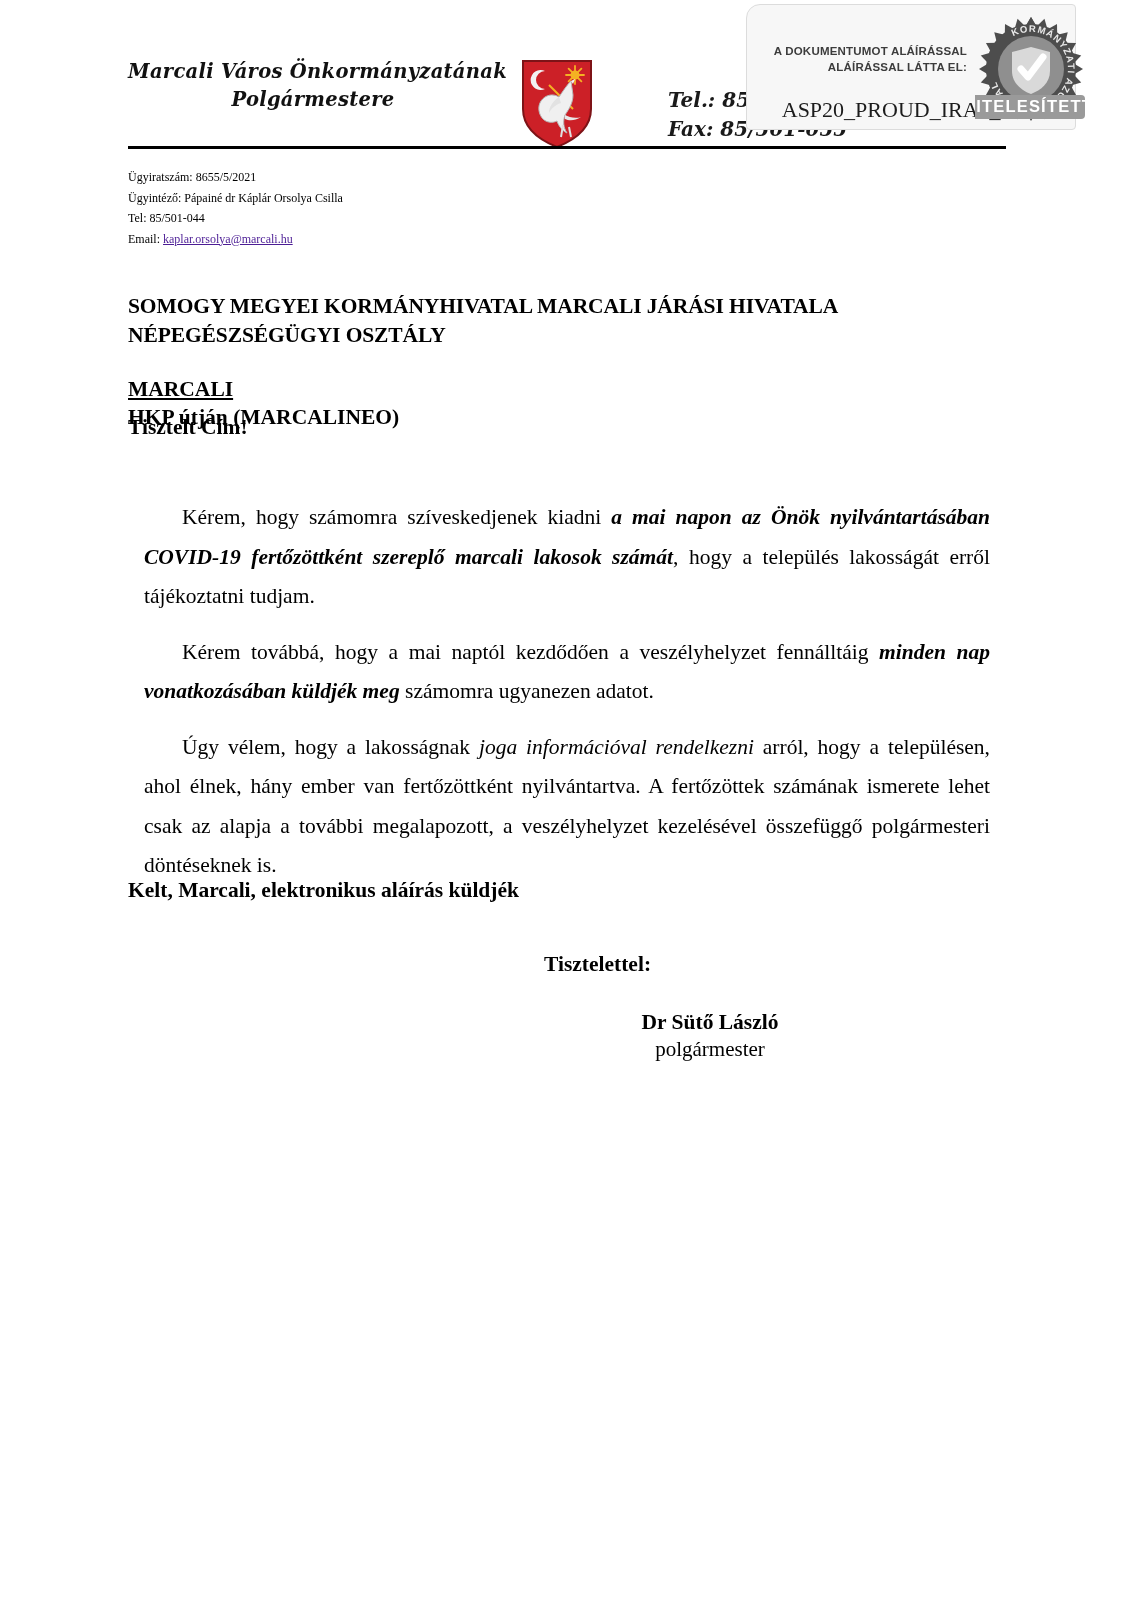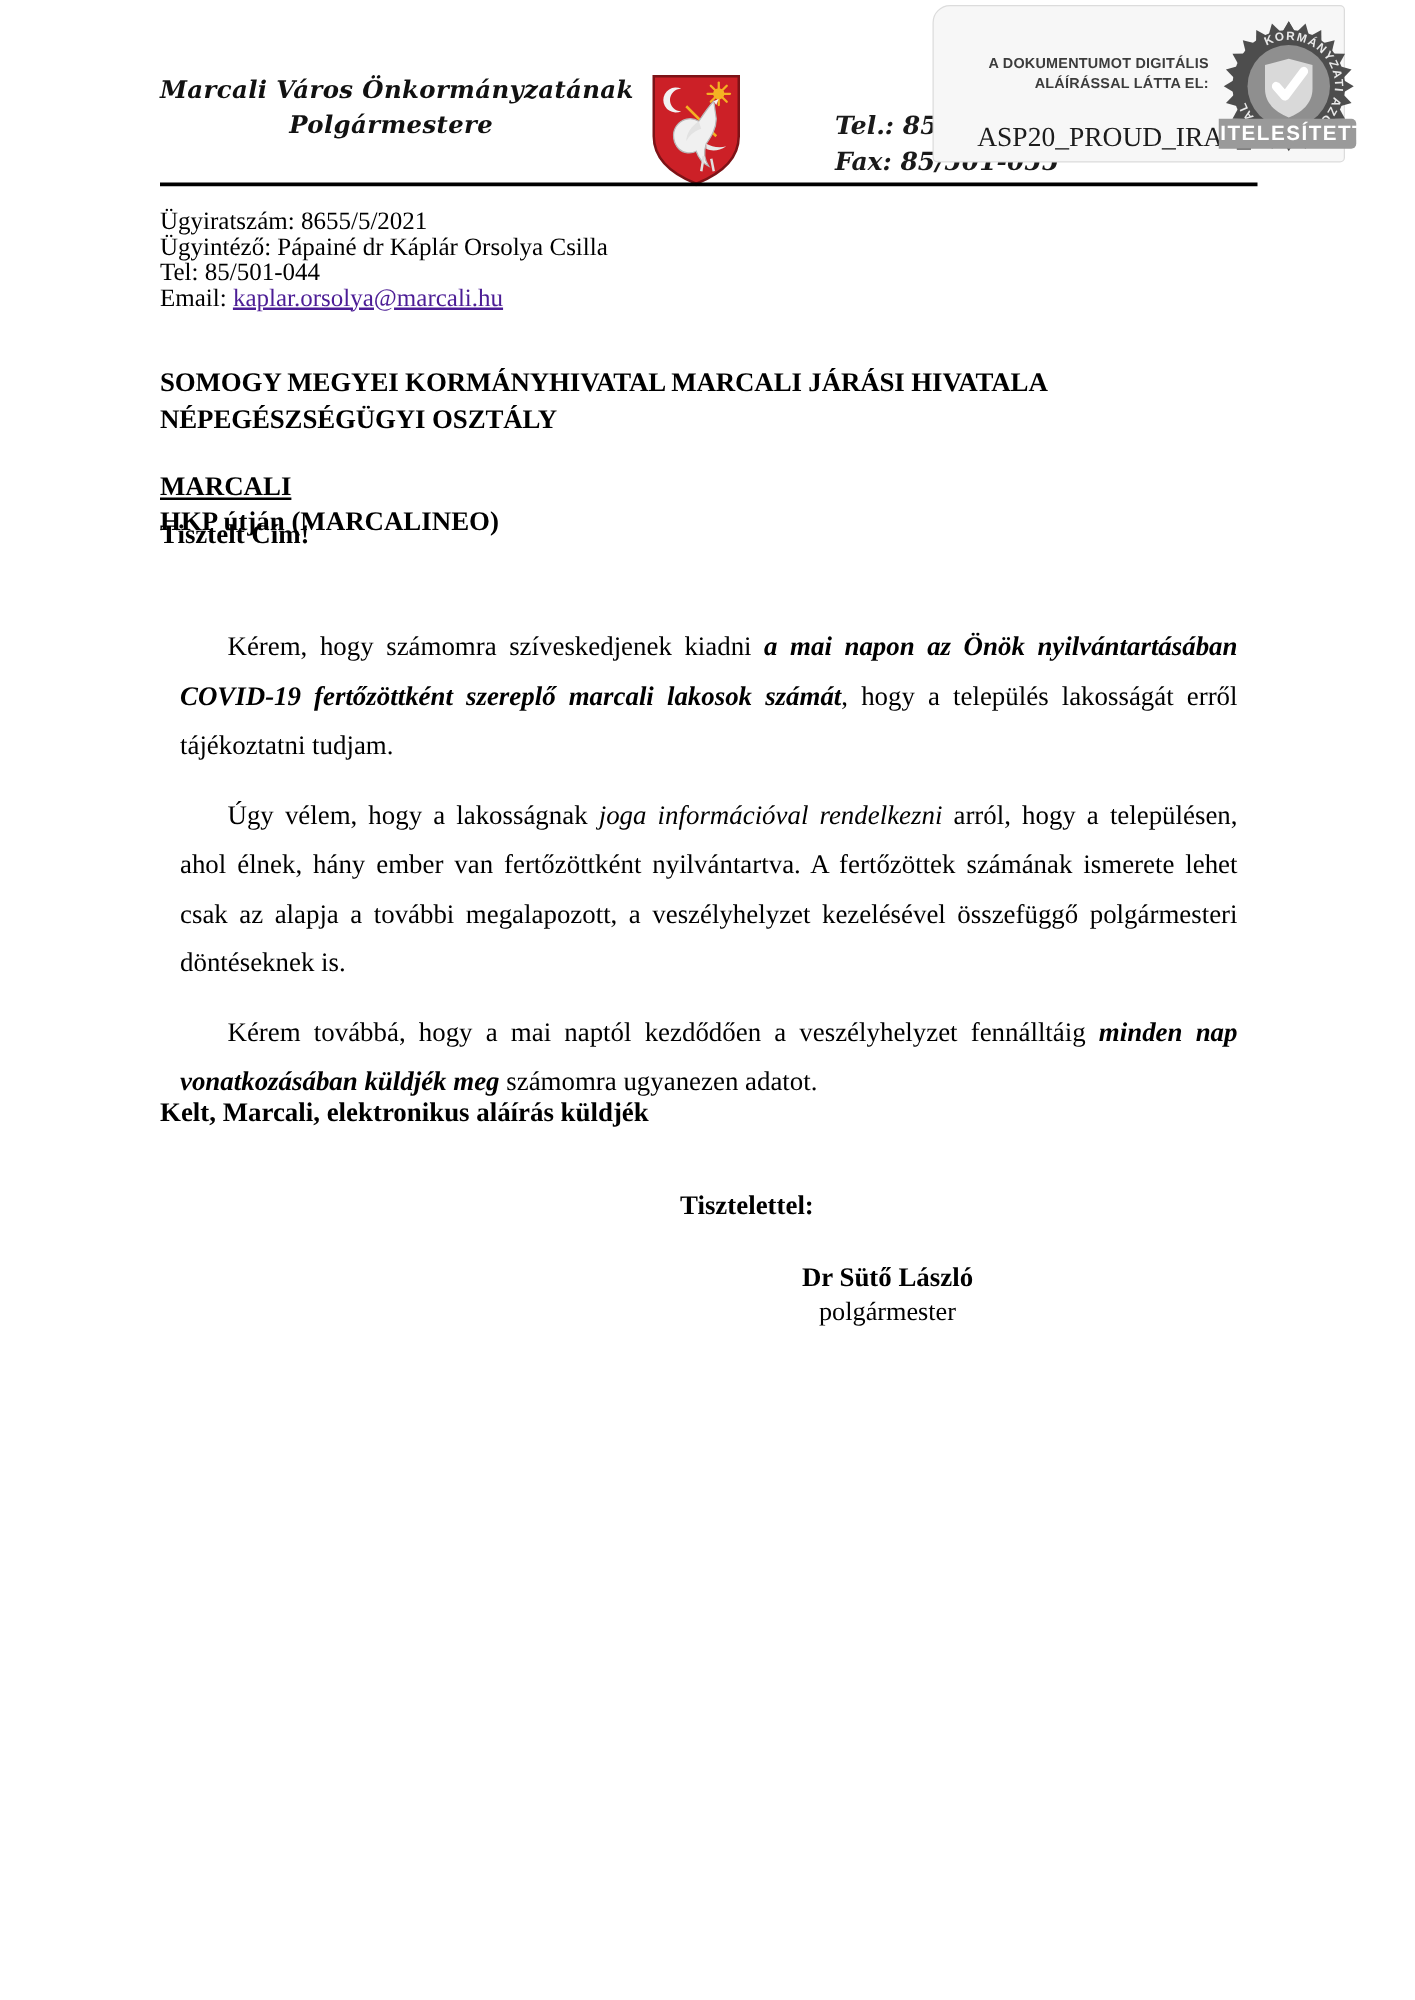--- a/index.html
+++ b/index.html
@@ -109,21 +109,21 @@
     position: absolute;
     right: -12px; top: 6px;
     width: 112px; height: 118px;
   }
 
   
   #reference-block {
     position: absolute;
     left: 128px; top: 167px;
     font-family: "Liberation Serif", serif;
-    font-size: 20px;
+    font-size: 12px;
     line-height: 20.5px;
     color: #000;
   }
   #reference-block .ref-line { display: block; white-space: nowrap; }
   #reference-block a.email-link {
     color: #4c1d95;
     text-decoration: underline;
   }
 
   
@@ -271,21 +271,21 @@
   <div id="letterhead-contact">
     <span class="ln">Tel.: 85/501-000</span>
     <span class="ln">Fax: 85/501-055</span>
   </div>
 
   <div id="header-rule"></div>
 </div>
 
 <div id="digital-stamp">
   <div id="stamp-caption">
-    <span class="ln">A DOKUMENTUMOT DIGITÁLIS</span>
+    <span class="ln">A DOKUMENTUMOT ALÁÍRÁSSAL</span>
     <span class="ln">ALÁÍRÁSSAL LÁTTA EL:</span>
   </div>
   <div id="stamp-docname">ASP20_PROUD_IRAT_MEB</div>
 
   <div id="stamp-seal">
     <svg viewBox="0 0 112 118" width="112" height="118" aria-hidden="true">
       <defs>
         <path id="ringpath" d="M56 58 m-37,0 a37,37 0 1,1 74,0 a37,37 0 1,1 -74,0"></path>
       </defs>
 
@@ -353,22 +353,22 @@
   <div id="addressee-city-wrap">
     <span id="addressee-city">MARCALI</span>
     <span id="addressee-channel">HKP útján (MARCALINEO)</span>
   </div>
 </div>
 
 <div id="salutation">Tisztelt Cím!</div>
 
 <div id="body-text">
   <p><span>Kérem, hogy számomra szíveskedjenek kiadni </span><span class="em-bold">a mai napon az Önök nyilvántartásában COVID-19 fertőzöttként szereplő marcali lakosok számát</span><span>, hogy a település lakosságát erről tájékoztatni tudjam.</span></p>
+  <p><span>Kérem továbbá, hogy a mai naptól kezdődően a veszélyhelyzet fennálltáig </span><span class="em-bold">minden nap vonatkozásában küldjék meg</span><span> számomra ugyanezen adatot.</span></p>
   <p><span>Úgy vélem, hogy a lakosságnak </span><span class="em-ital">joga információval rendelkezni</span><span> arról, hogy a településen, ahol élnek, hány ember van fertőzöttként nyilvántartva. A fertőzöttek számának ismerete lehet csak az alapja a további megalapozott, a veszélyhelyzet kezelésével összefüggő polgármesteri döntéseknek is.</span></p>
-  <p><span>Kérem továbbá, hogy a mai naptól kezdődően a veszélyhelyzet fennálltáig </span><span class="em-bold">minden nap vonatkozásában küldjék meg</span><span> számomra ugyanezen adatot.</span></p>
 </div>
 
 <div id="closing-date">Kelt, Marcali, elektronikus aláírás küldjék</div>
 <div id="regards">Tisztelettel:</div>
 <div id="signature-block">
   <span id="signer-name">Dr Sütő László</span>
   <span id="signer-title">polgármester</span>
 </div>
 
 </body></html>

